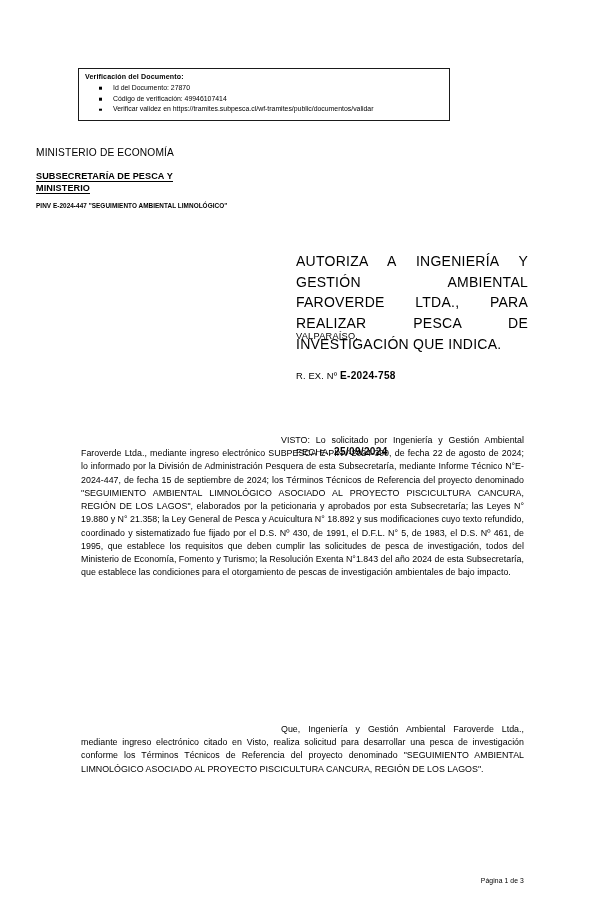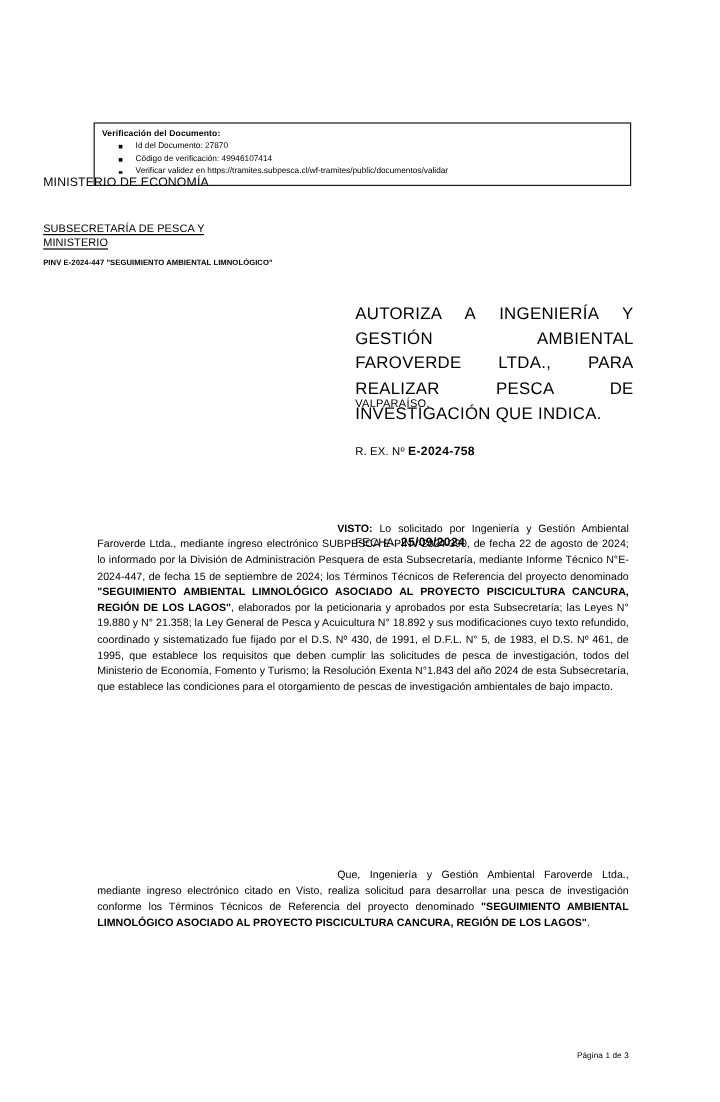--- a/index.html
+++ b/index.html
@@ -20,22 +20,22 @@
   .page {
     position: absolute;
     inset: 0;
     background: #ffffff;
   }
 
   
   .verif-box {
     position: absolute;
     left: 78px;
-    top: 102px;
-    width: 448px;
+    top: 68px;
+    width: 372px;
     border: 1.3px solid #1a1a1a;
     box-sizing: border-box;
     padding: 4px 6px 5px 6px;
     background: #ffffff;
   }
   .verif-title {
     font-size: 7.1px;
     font-weight: bold;
     letter-spacing: 0.12px;
     line-height: 1.25;
@@ -71,24 +71,24 @@
     width: 232px;
     text-align: left;
   }
   .inst-ministry {
     font-size: 10.2px;
     line-height: 1.33;
     letter-spacing: 0.15px;
   }
   .inst-sub {
     font-size: 9.1px;
-    font-weight: normal;
+    font-weight: bold;
     line-height: 1.35;
     letter-spacing: 0.1px;
-    margin-top: 24px;
+    margin-top: 10px;
   }
   .inst-sub span {
     border-bottom: 1.1px solid #000;
     display: inline;
     padding-bottom: 0.5px;
   }
   .inst-project {
     font-size: 6.4px;
     font-weight: bold;
     line-height: 1.42;
@@ -159,21 +159,21 @@
     font-size: 9.2px;
     font-weight: bold;
     letter-spacing: 1.5px;
   }
   #considerando-block { top: 723px; }
 
   .lead-in {
     display: inline-block;
     width: 200px;
   }
-  b.strong { font-weight: bold; }
+  b.strong { font-weight: normal; }
 
   
   .footer {
     position: absolute;
     right: 76px;
     top: 877px;
     font-size: 6.8px;
     letter-spacing: 0.1px;
   }
 </style>

